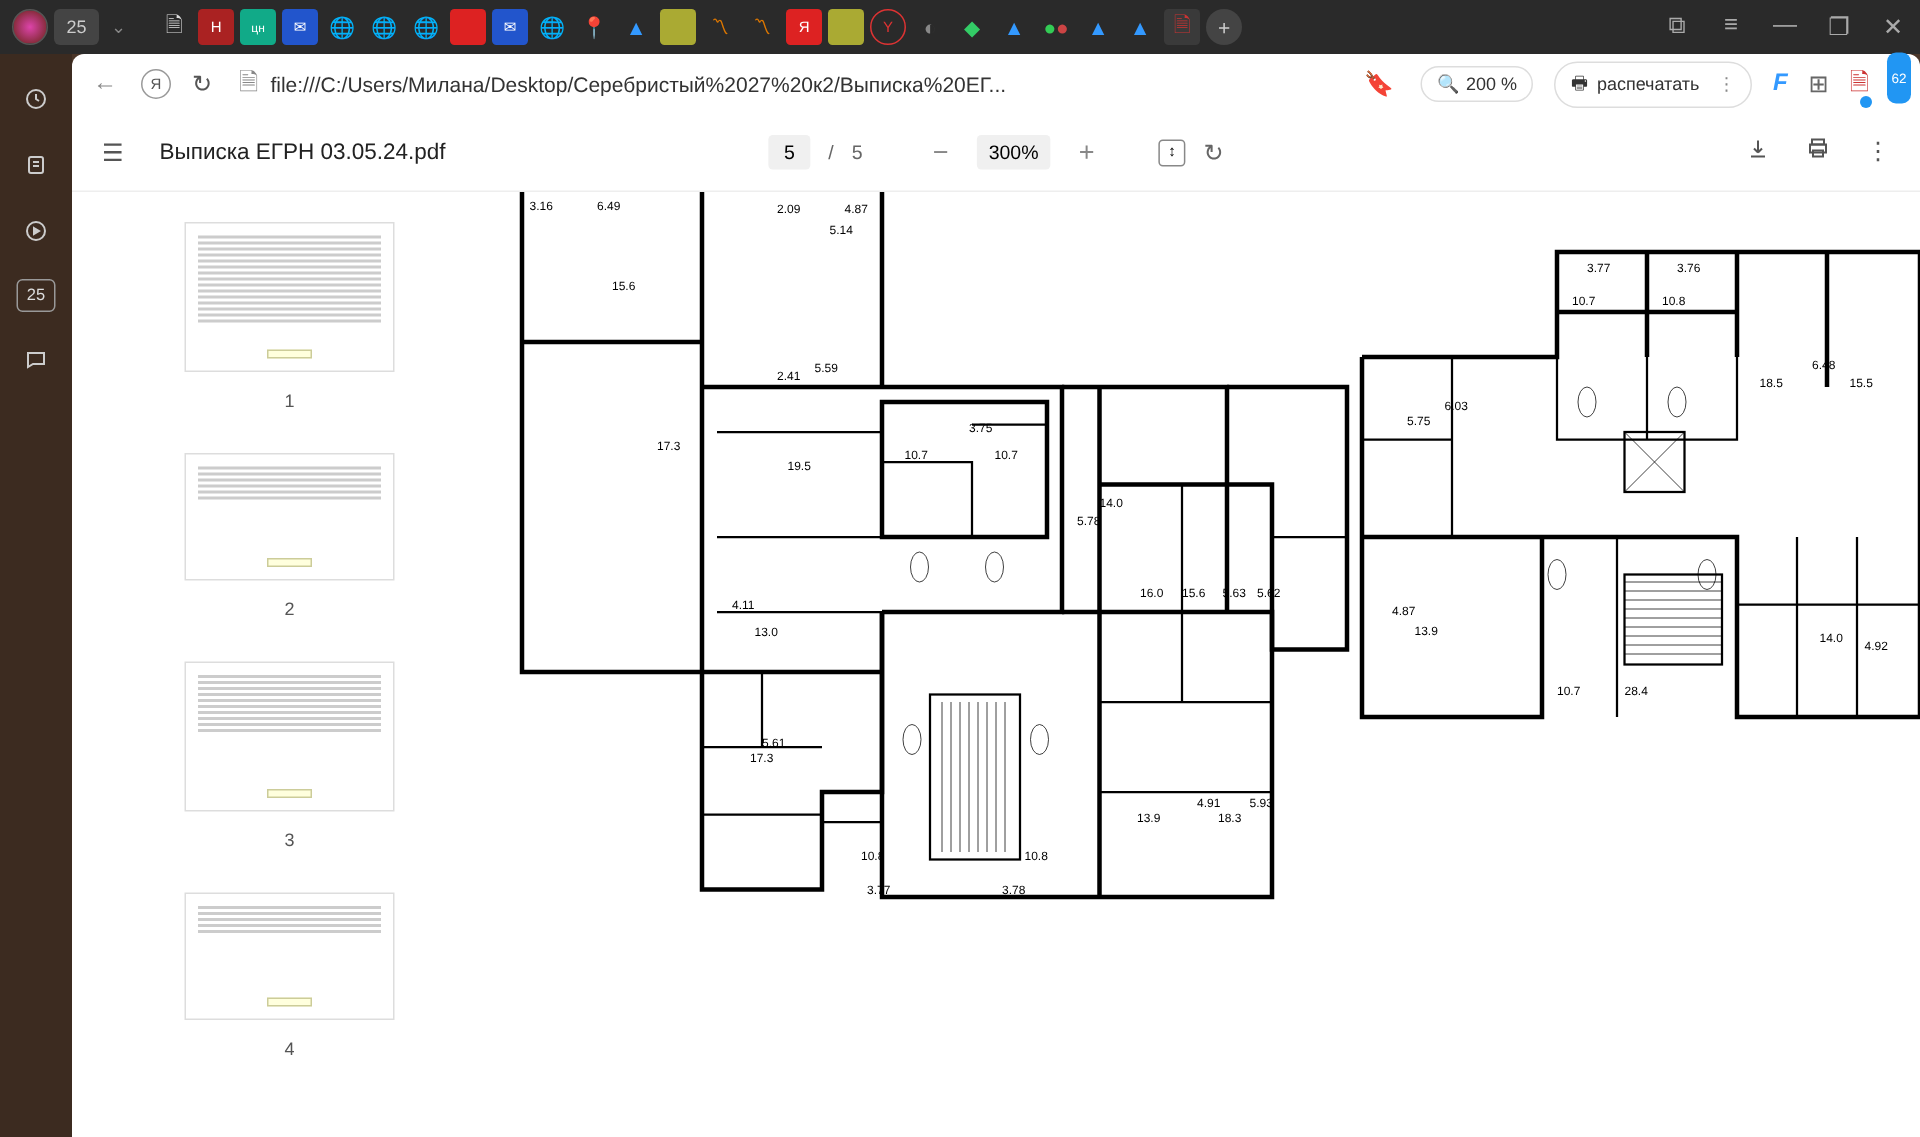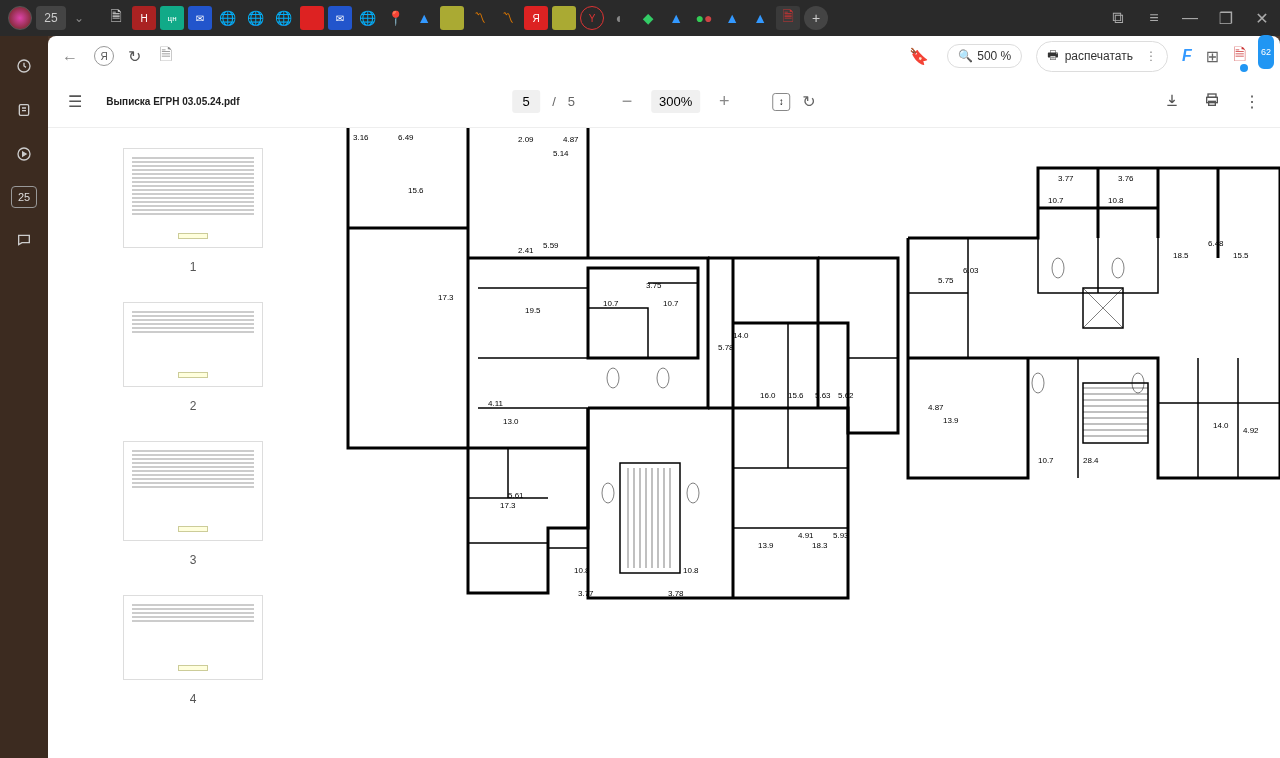--- a/index.html
+++ b/index.html
@@ -211,22 +211,22 @@
       align-items: center;
       padding: 0 20px;
       border-bottom: 1px solid #eee;
     }
     .hamburger {
       cursor: pointer;
       color: #555;
       margin-right: 24px;
     }
     .pdf-title {
-      font-size: 10px;
-      font-weight: bold;
+      font-size: 15px;
+      font-weight: normal;
       color: #222;
     }
     .pdf-center {
       position: absolute;
       left: 50%;
       transform: translateX(-50%);
       display: flex;
       align-items: center;
       gap: 12px;
     }
@@ -436,25 +436,26 @@
     <span>✕</span>
   </div>
 </div>
 
 <div class="browser-chrome">
   <span class="nav-arrow">←</span>
   <span class="ya-icon">Я</span>
   <span class="reload-icon">↻</span>
   <div class="url-bar">
     <span class="url-protocol">🗎</span>
+    <span class="url-text">file:///C:/Users/Милана/Desktop/Серебристый%2027%20к2/Выписка%20ЕГ...</span>
     <span class="bookmark-icon">🔖</span>
   </div>
   <div class="zoom-pill">
     <span>🔍</span>
-    <span>500 %</span>
+    <span>200 %</span>
   </div>
   <div class="print-pill">
     <span>🖶</span>
     <span>распечатать</span>
     <span style="margin-left:6px;color:#888">⋮</span>
   </div>
   <span class="chrome-icon" style="color:#39f;font-style:italic;font-weight:bold">F</span>
   <span class="chrome-icon">⊞</span>
   <span class="chrome-icon pdf-icon">🗎<span class="blue-dot"></span></span>
   <span class="chrome-icon download-badge">

